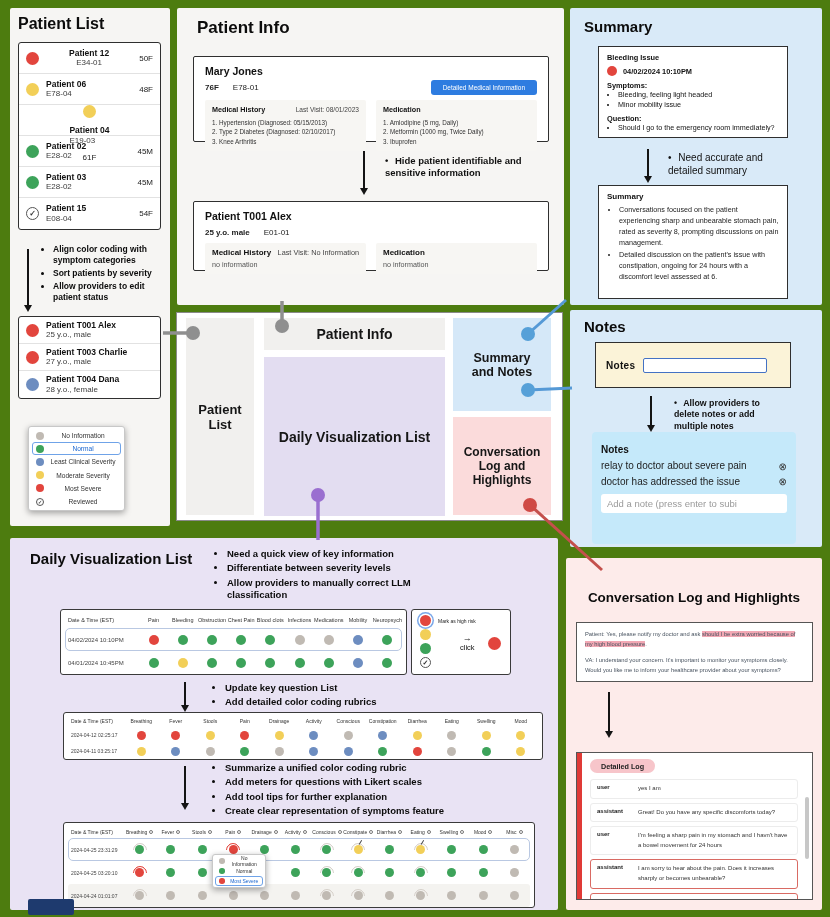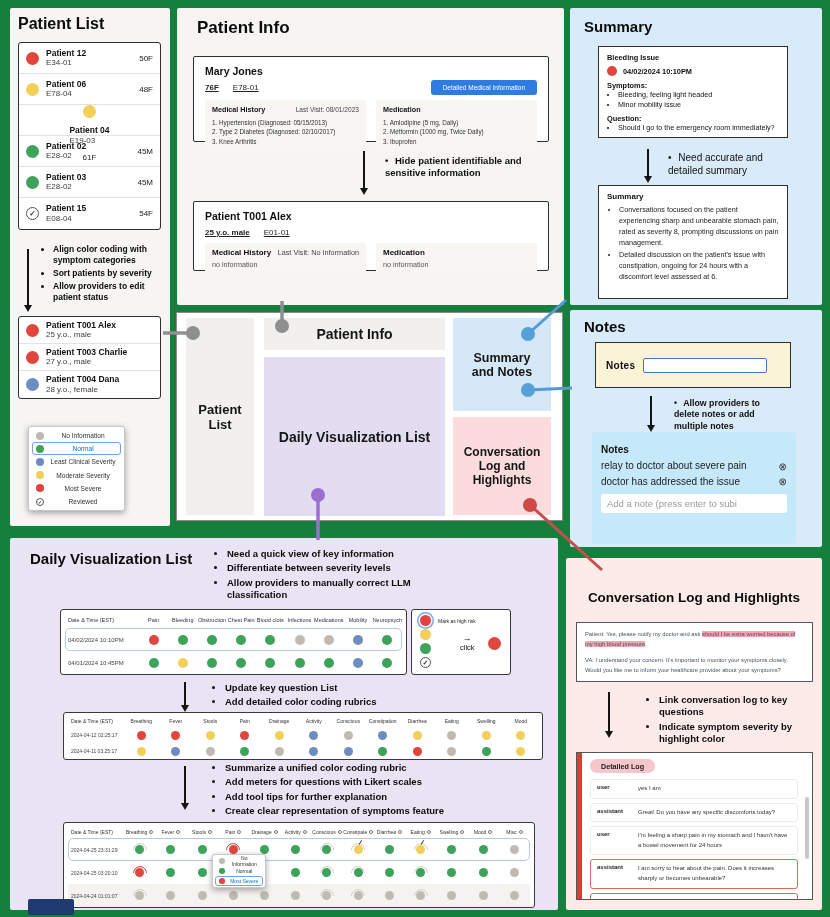--- a/index.html
+++ b/index.html
@@ -1,17 +1,17 @@
 <!DOCTYPE html>
 <html><head>
 <meta charset="utf-8">
 <style>
   *{margin:0;padding:0;box-sizing:border-box;}
   body{font-family:"Liberation Sans",sans-serif;background:#fff;color:#111;}
-  .canvas{position:relative;width:830px;height:917px;background:#15803d;overflow:hidden;}
+  .canvas{position:relative;width:830px;height:917px;background:#4d7c0f;overflow:hidden;}
   .panel{position:absolute;border-radius:2px;}
   .panel h2{position:absolute;font-weight:bold;color:#0c0c0c;}
   .bullets{position:absolute;list-style:disc;padding-left:13px;font-weight:bold;color:#0c0c0c;}
   .bullets li{margin-bottom:2px;line-height:1.3;}
   .arr{position:absolute;width:2px;background:#141414;}
   .arr::after{content:"";position:absolute;bottom:-6px;left:-3.5px;border-left:4.5px solid transparent;border-right:4.5px solid transparent;border-top:7px solid #141414;}
 
   
   .dot{border-radius:50%;display:inline-flex;flex:none;align-items:center;justify-content:center;}
   .dot.check{background:#fff;border:1.3px solid #555;color:#333;font-weight:bold;}
@@ -29,21 +29,21 @@
   
   .menu{position:absolute;background:#fff;border:1px solid #c8c8c8;border-radius:3px;box-shadow:0 2px 6px rgba(0,0,0,.35);padding:2px 3px;z-index:30;}
   .menu-item{display:flex;align-items:center;gap:5px;border:1px solid transparent;border-radius:3px;padding:0 3px;}
   .menu-item .m-label{flex:1;text-align:center;color:#333;}
   .menu-item.sel{border-color:#6fa3e8;}
   .menu-item.sel .m-label{color:#1a66d0;}
 
   
   .pi-card{position:absolute;background:#fff;border:1.5px solid #2f2f2f;border-radius:2px;padding:8px 11px;}
   .pi-name{font-size:10.5px;font-weight:bold;}
-  .pi-meta{display:flex;gap:14px;margin-top:6px;font-size:8px;color:#222;text-decoration:underline;}
+  .pi-meta{display:flex;gap:14px;margin-top:6px;font-size:8px;color:#222;}
   .pi-meta .demo{font-weight:bold;}
   .blue-btn{position:absolute;right:11px;top:23px;background:#2e7ce0;color:#fff;border:none;border-radius:3px;font-size:6.5px;padding:4px 12px;font-family:inherit;}
   .pi-cols{display:flex;gap:10px;margin-top:8px;}
   .pi-box{flex:1;background:#f7f6f3;padding:5px 7px;border-radius:2px;}
   .pi-box-head{display:flex;justify-content:space-between;align-items:baseline;}
   .pi-box-head b{font-size:7.2px;}
   .pi-box-head span{font-size:6.6px;color:#444;}
   .pi-box ol{list-style:none;margin-top:4px;font-size:6.3px;color:#333;line-height:1.5;}
   .pi-noinfo{font-size:7.2px;color:#555;margin-top:3px;}
 
@@ -109,21 +109,21 @@
   .cropped-blue{position:absolute;left:28px;top:899px;width:46px;height:16px;background:#1e3a6e;border-radius:2px;}
 </style>
 </head>
 <body>
 
 <div class="canvas">
 
   <section class="panel" id="p-plist" style="left:10px;top:8px;width:160px;height:518px;background:#f6f5f3;">
     <h2 style="left:8px;top:7px;font-size:16px;">Patient List</h2>
     <div class="plist-card" id="plist1" style="left:8px;top:34px;width:143px;">
-        <div class="p-row" style="height: 31px;">
+        <div class="p-row" style="height: 31px; text-align: center;">
           <span class="dot" style="height: 13px; width: 13px; background: rgb(226, 69, 61);"></span>
           <div class="p-main">
             <div class="p-name">Patient 12</div>
             <div class="p-sub">E34-01</div>
           </div>
           <span class="p-age">50F</span>
         </div>
         <div class="p-row" style="height: 31px;">
           <span class="dot" style="height: 13px; width: 13px; background: rgb(242, 207, 88);"></span>
           <div class="p-main">
@@ -824,24 +824,20 @@
       </div>
   </section>
 
   <section class="panel" id="p-conv" style="left:566px;top:558px;width:256px;height:352px;background:#fdebea;">
     <h2 style="left:0;right:0;top:32px;text-align:center;font-size:13.5px;">Conversation Log and Highlights</h2>
     <div class="conv-card1" style="left:10px;top:64px;width:237px;height:60px;">
       <p><span>Patient: Yes, please notify my doctor and ask </span><span class="hl">should I be extra worried because of my high blood pressure</span><span>.</span></p>
       <p>VA: I understand your concern. It's important to monitor your symptoms closely. Would you like me to inform your healthcare provider about your symptoms?</p>
     </div>
     <div class="arr" style="left:42px;top:134px;height:40px;"></div>
-    <ul class="bullets" style="left:80px;top:136px;width:150px;font-size:9.5px;">
-      <li>Link conversation log to key questions</li>
-      <li>Indicate symptom severity by highlight color</li>
-    </ul>
     <div class="log-card" style="left:10px;top:194px;width:237px;height:148px;">
       <div class="log-stripe"></div>
       <div class="log-pill">Detailed Log</div>
       <div id="log-messages">
           <div class="msg">
             <div class="role">user</div>
             <div class="txt">yes I am</div>
           </div>
           <div class="msg">
             <div class="role">assistant</div>

